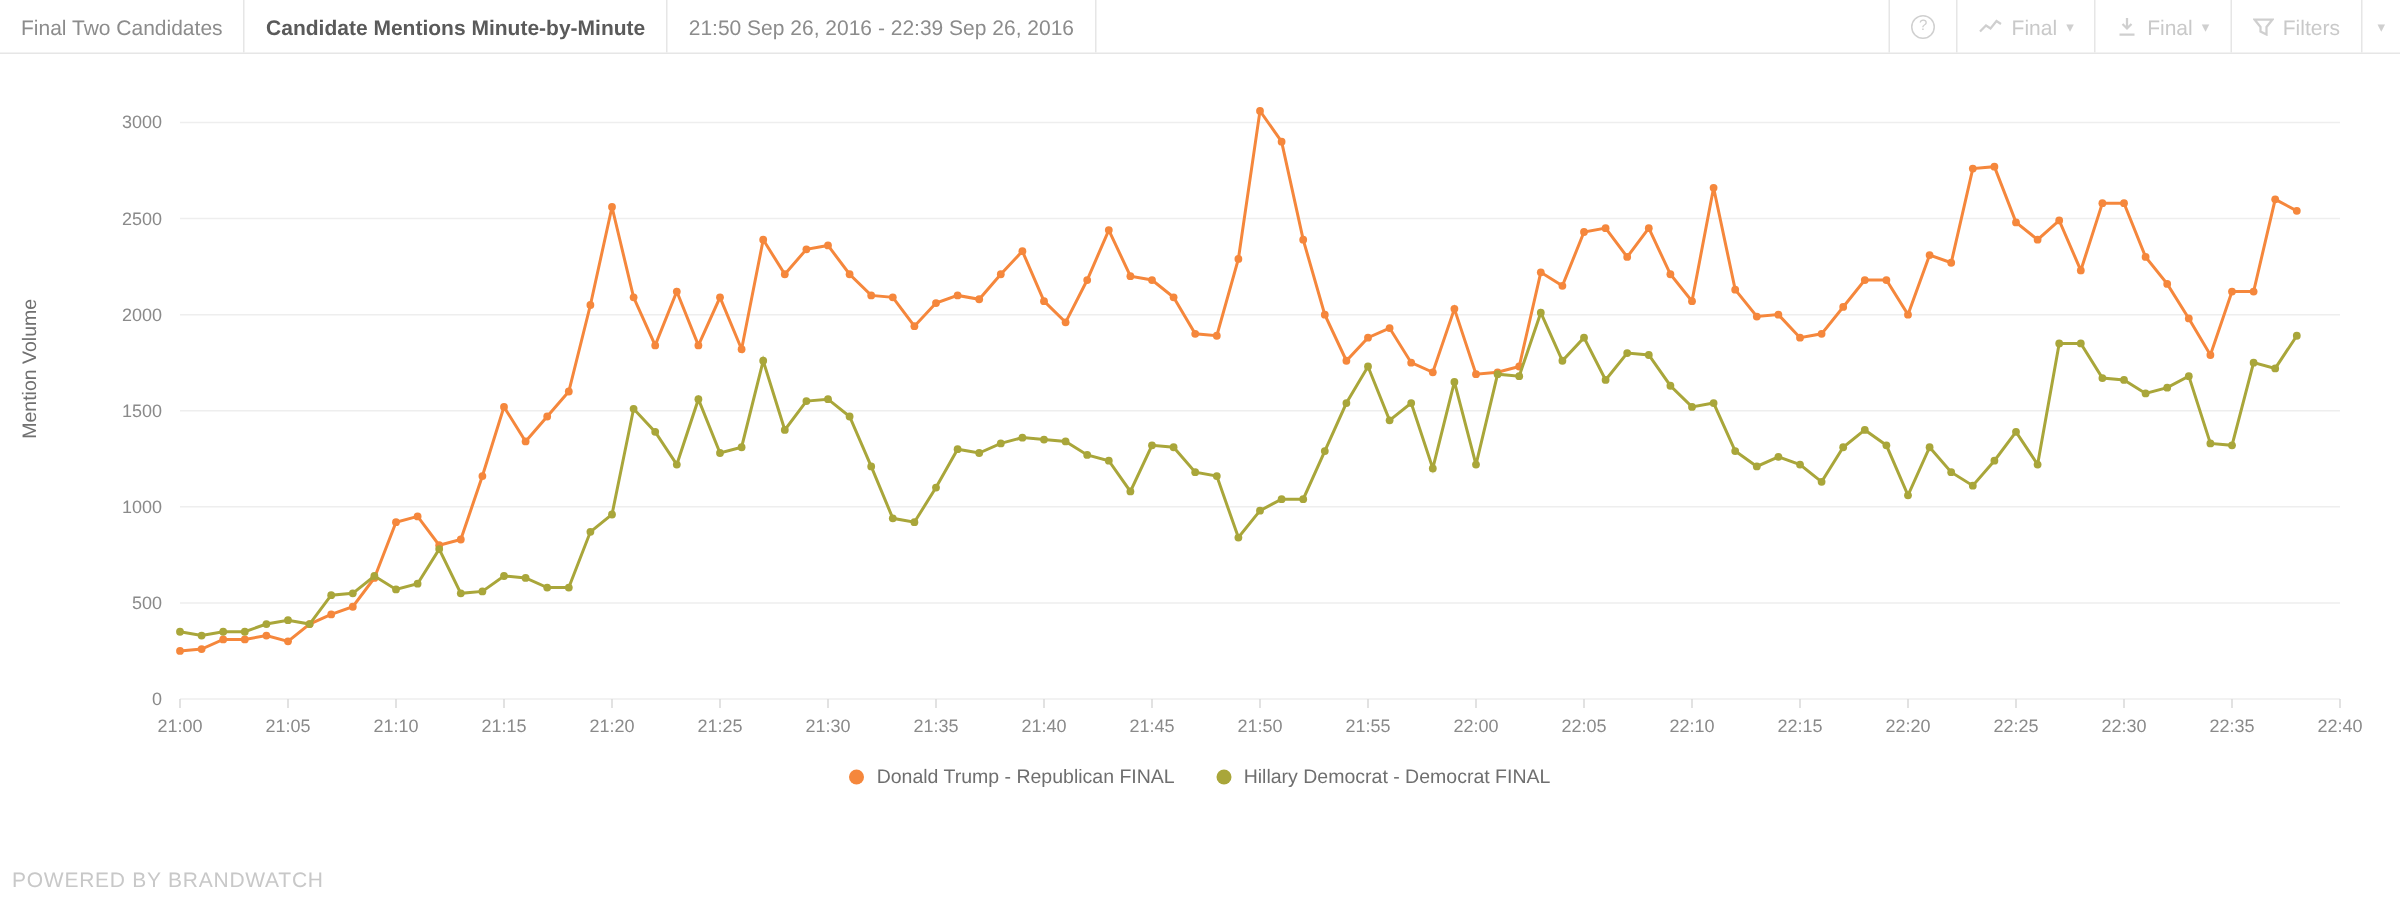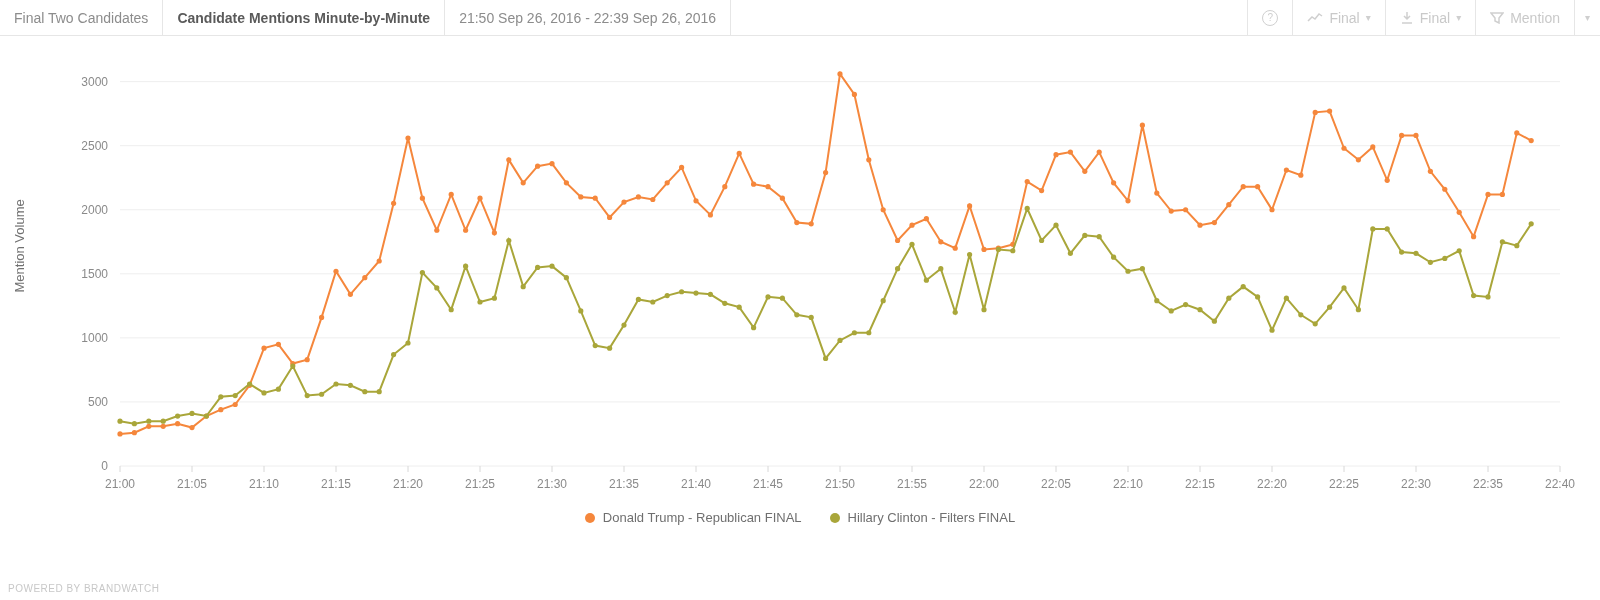--- a/index.html
+++ b/index.html
@@ -10,21 +10,21 @@
   .hdr .spacer{flex:1;}
   .hdr .btn{color:#c9c9c9;font-size:14px;display:flex;align-items:center;gap:6px;padding:0 14px;height:100%;border-left:1px solid #e6e6e6;cursor:default;}
   .hdr .btn .ico{display:inline-block;}
   .hdr .caret{font-size:10px;color:#cfcfcf;}
   svg{display:block;}
   .ytitle{position:absolute;left:12px;top:300px;transform:translateY(-50%) rotate(-90deg);transform-origin:left top;font-size:13px;color:#707070;}
   .plot-holder{position:absolute;left:0;top:36px;right:0;}
   .legend{position:absolute;left:0;right:0;top:510px;display:flex;justify-content:center;gap:28px;font-size:13px;color:#6f6f6f;}
   .legend .item{display:flex;align-items:center;gap:8px;}
   .legend .dot{width:10px;height:10px;border-radius:50%;}
-  .footer{position:absolute;left:8px;bottom:6px;font-size:10px;letter-spacing:.5px;color:#c8c8c8;margin-top:44px;}
+  .footer{position:absolute;left:8px;bottom:6px;font-size:14px;letter-spacing:.5px;color:#c8c8c8;margin-top:44px;}
   .tick-text{font-size:12px;fill:#8a8a8a;}
   .grid-line{stroke:#eeeeee;stroke-width:1;}
   .axis-line{stroke:#d8d8d8;stroke-width:1;}
   .series-line{fill:none;stroke-width:2;}
   .series-pt{stroke-width:0;}
 </style>
 </head>
 <body>
 <div class="wrap">
 
@@ -53,21 +53,21 @@
     </span>
     <span>Final</span>
     <span class="caret">▾</span>
   </div>
   <div class="btn">
     <span class="ico">
       <svg width="14" height="12">
             <path d="M1 1h12L9 6v5l-4-2V6z" fill="none" stroke="#cfcfcf" stroke-width="1.5"></path>
           </svg>
     </span>
-    <span>Mention</span>
+    <span>Filters</span>
   </div>
   <div class="btn" style="padding:0 10px;">
     <span class="caret">▾</span>
   </div>
 </div>
 
 <div class="ytitle">Mention Volume</div>
 
 <div class="plot-holder">
   <svg id="plot" width="1600" height="470">
@@ -330,19 +330,19 @@
       </svg>
 </div>
 
 <div class="legend">
   <div class="item">
     <span class="dot" id="swatch0" style="background: rgb(245, 135, 60);"></span>
     <span>Donald Trump - Republican FINAL</span>
   </div>
   <div class="item">
     <span class="dot" id="swatch1" style="background: rgb(169, 166, 58);"></span>
-    <span>Hillary Clinton - Filters FINAL</span>
+    <span>Hillary Democrat - Democrat FINAL</span>
   </div>
 </div>
 
 <div class="footer">POWERED BY BRANDWATCH</div>
 
 </div>
 
 </body></html>

